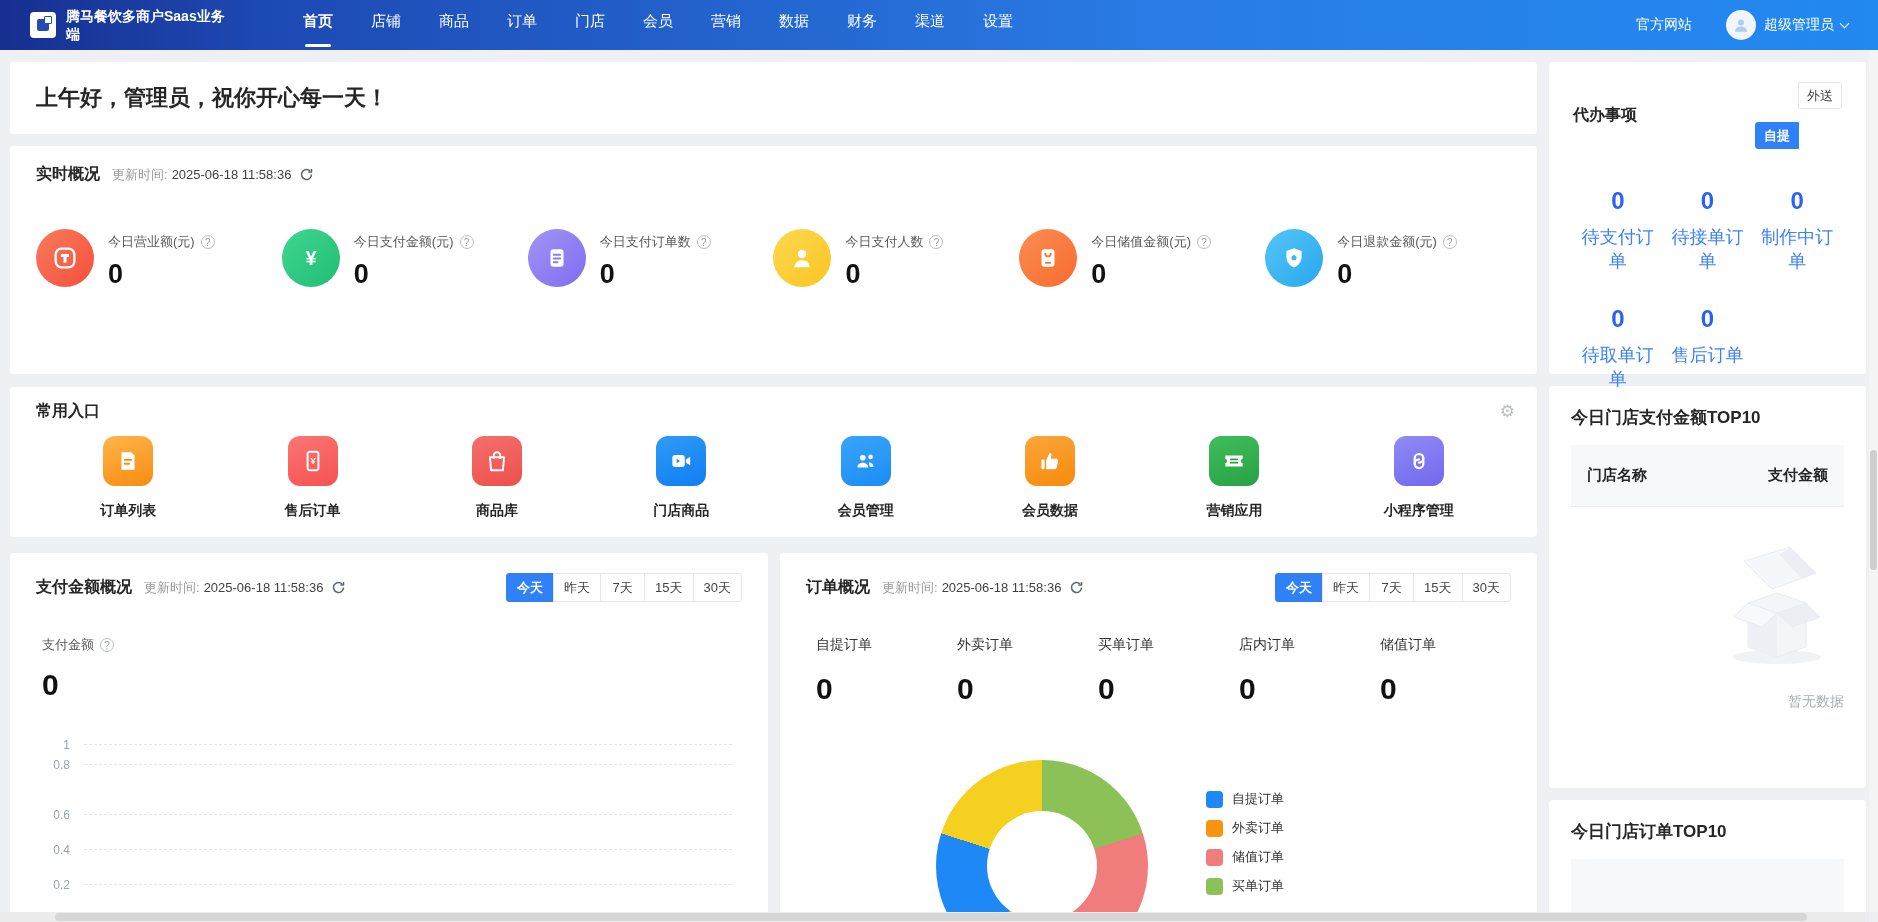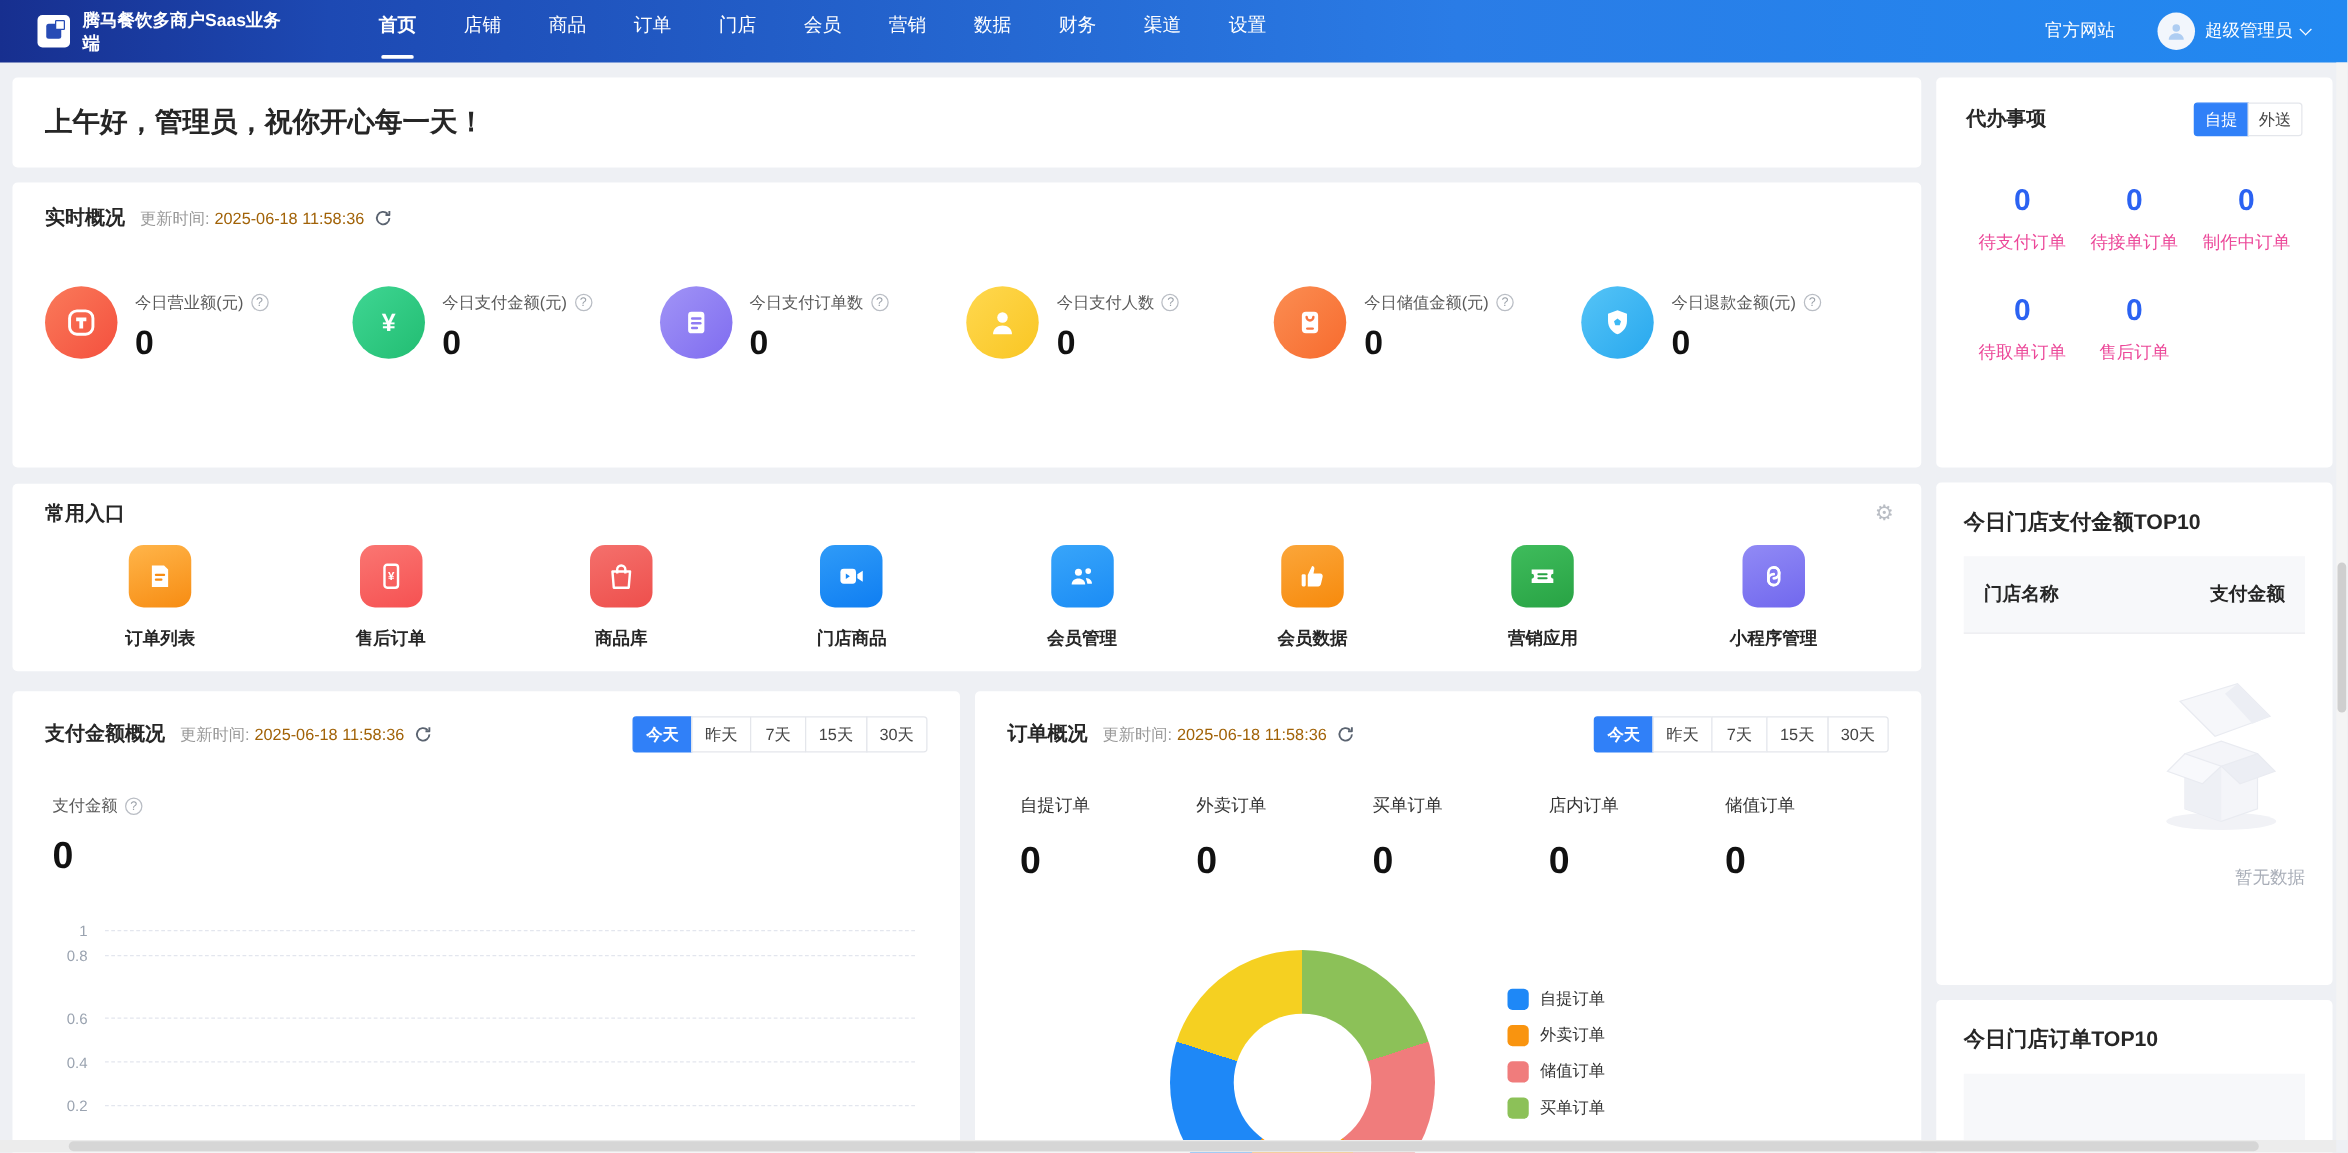--- a/index.html
+++ b/index.html
@@ -42,21 +42,21 @@
   .card { background:#fff; border-radius:4px; }
 
   
   .greet-card { height:72px; display:flex; align-items:center; padding:0 26px; margin-bottom:12px; }
   .greet-text { font-size:22px; font-weight:bold; }
 
   
   .sec-head { display:flex; align-items:center; }
   .sec-title { font-size:16px; font-weight:bold; }
   .upd { font-size:13px; color:#999; margin-left:12px; }
-  .upd-time { font-size:13px; color:#a16207; margin-left:4px; }
+  .upd-time { font-size:13px; color:#404040; margin-left:4px; }
   .refresh { margin-left:8px; color:#5a6370; font-size:14px; cursor:pointer; line-height:1; }
 
   
   .realtime-card { height:228px; padding:18px 26px; margin-bottom:13px; }
   .stats-row { display:flex; margin-top:44px; }
   .stat { flex:1; display:flex; }
   .stat-ico { width:58px; height:58px; border-radius:50%; flex:0 0 auto;
     display:flex; align-items:center; justify-content:center; }
   .stat-body { margin-left:14px; padding-top:4px; }
   .stat-label { font-size:13px; color:#595959; display:flex; align-items:center; }
@@ -106,25 +106,25 @@
 
   
   .todo-card { height:312px; padding:20px 24px; margin-bottom:12px; }
   .todo-head { display:flex; align-items:center; }
   .todo-title { font-size:16px; font-weight:bold; }
   .toggle { margin-left:auto; display:flex; }
   .tg { min-width:44px; height:27px; line-height:25px; text-align:center; font-size:13px;
     border:1px solid #e4e6eb; background:#fff; color:#444; cursor:pointer; }
   .tg:first-child { border-radius:3px 0 0 3px; }
   .tg:last-child { border-radius:0 3px 3px 0; margin-left:-1px; }
-  .tg.active { background:#3080f8; border-color:#3080f8; color:#fff; font-weight:normal; }
+  .tg.active { background:#3080f8; border-color:#3080f8; color:#fff; font-weight:bold;margin-top:40px; }
   .todo-grid { display:grid; grid-template-columns:1fr 1fr 1fr; row-gap:32px; margin-top:38px; }
   .todo-item { text-align:center; }
   .todo-value { font-size:24px; font-weight:bold; color:#2b62f2; }
-  .todo-label { font-size:14px; color:#ec4899; margin-top:10px; }
+  .todo-label { font-size:18px; color:#3b82f6; margin-top:10px; }
 
   .top-card { padding:20px 22px; margin-bottom:12px; }
   .top-pay-card { height:402px; }
   .top-order-card { height:200px; }
   .top-title { font-size:17px; font-weight:bold; }
   .thead { margin-top:16px; background:#f7f8fa; height:62px; display:flex; align-items:center;
     justify-content:space-between; padding:0 16px; font-size:15px; font-weight:bold; color:#262626;
     border-bottom:1px solid #ececf0; }
   .empty { display:flex; flex-direction:column; align-items:flex-end; margin-top:34px; }
   .empty-text { font-size:14px; color:#a9aeb8; margin-top:24px; }

